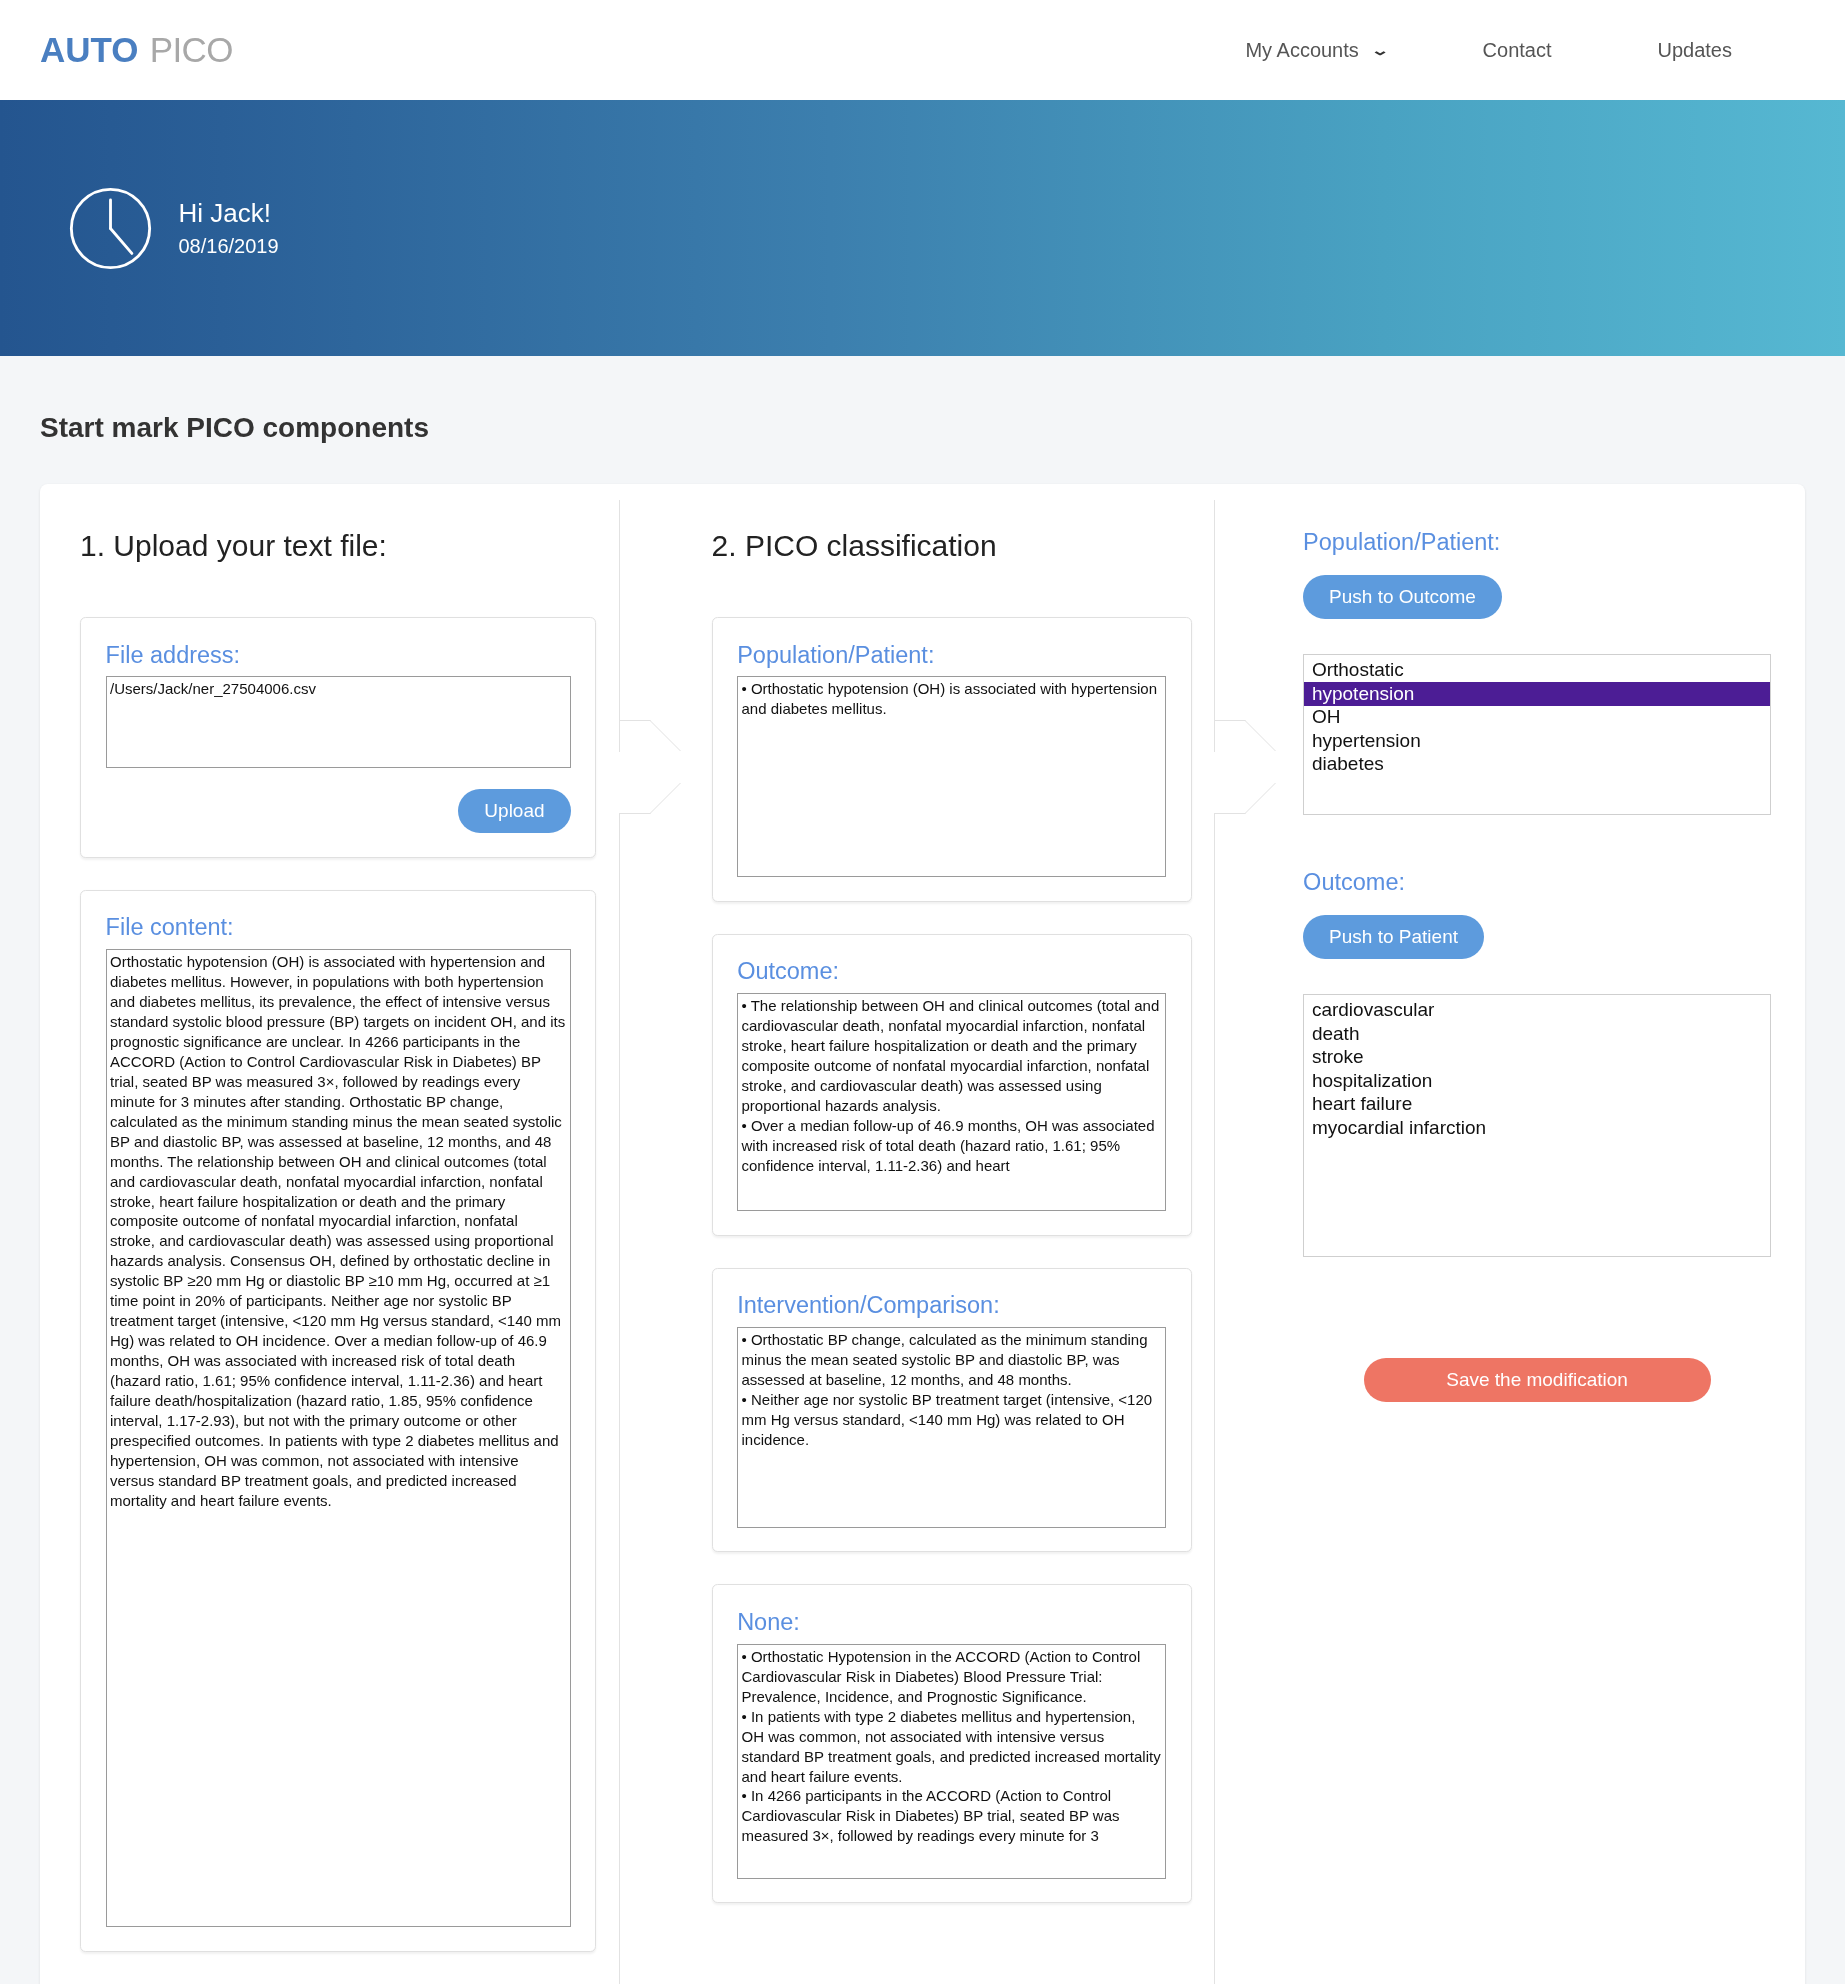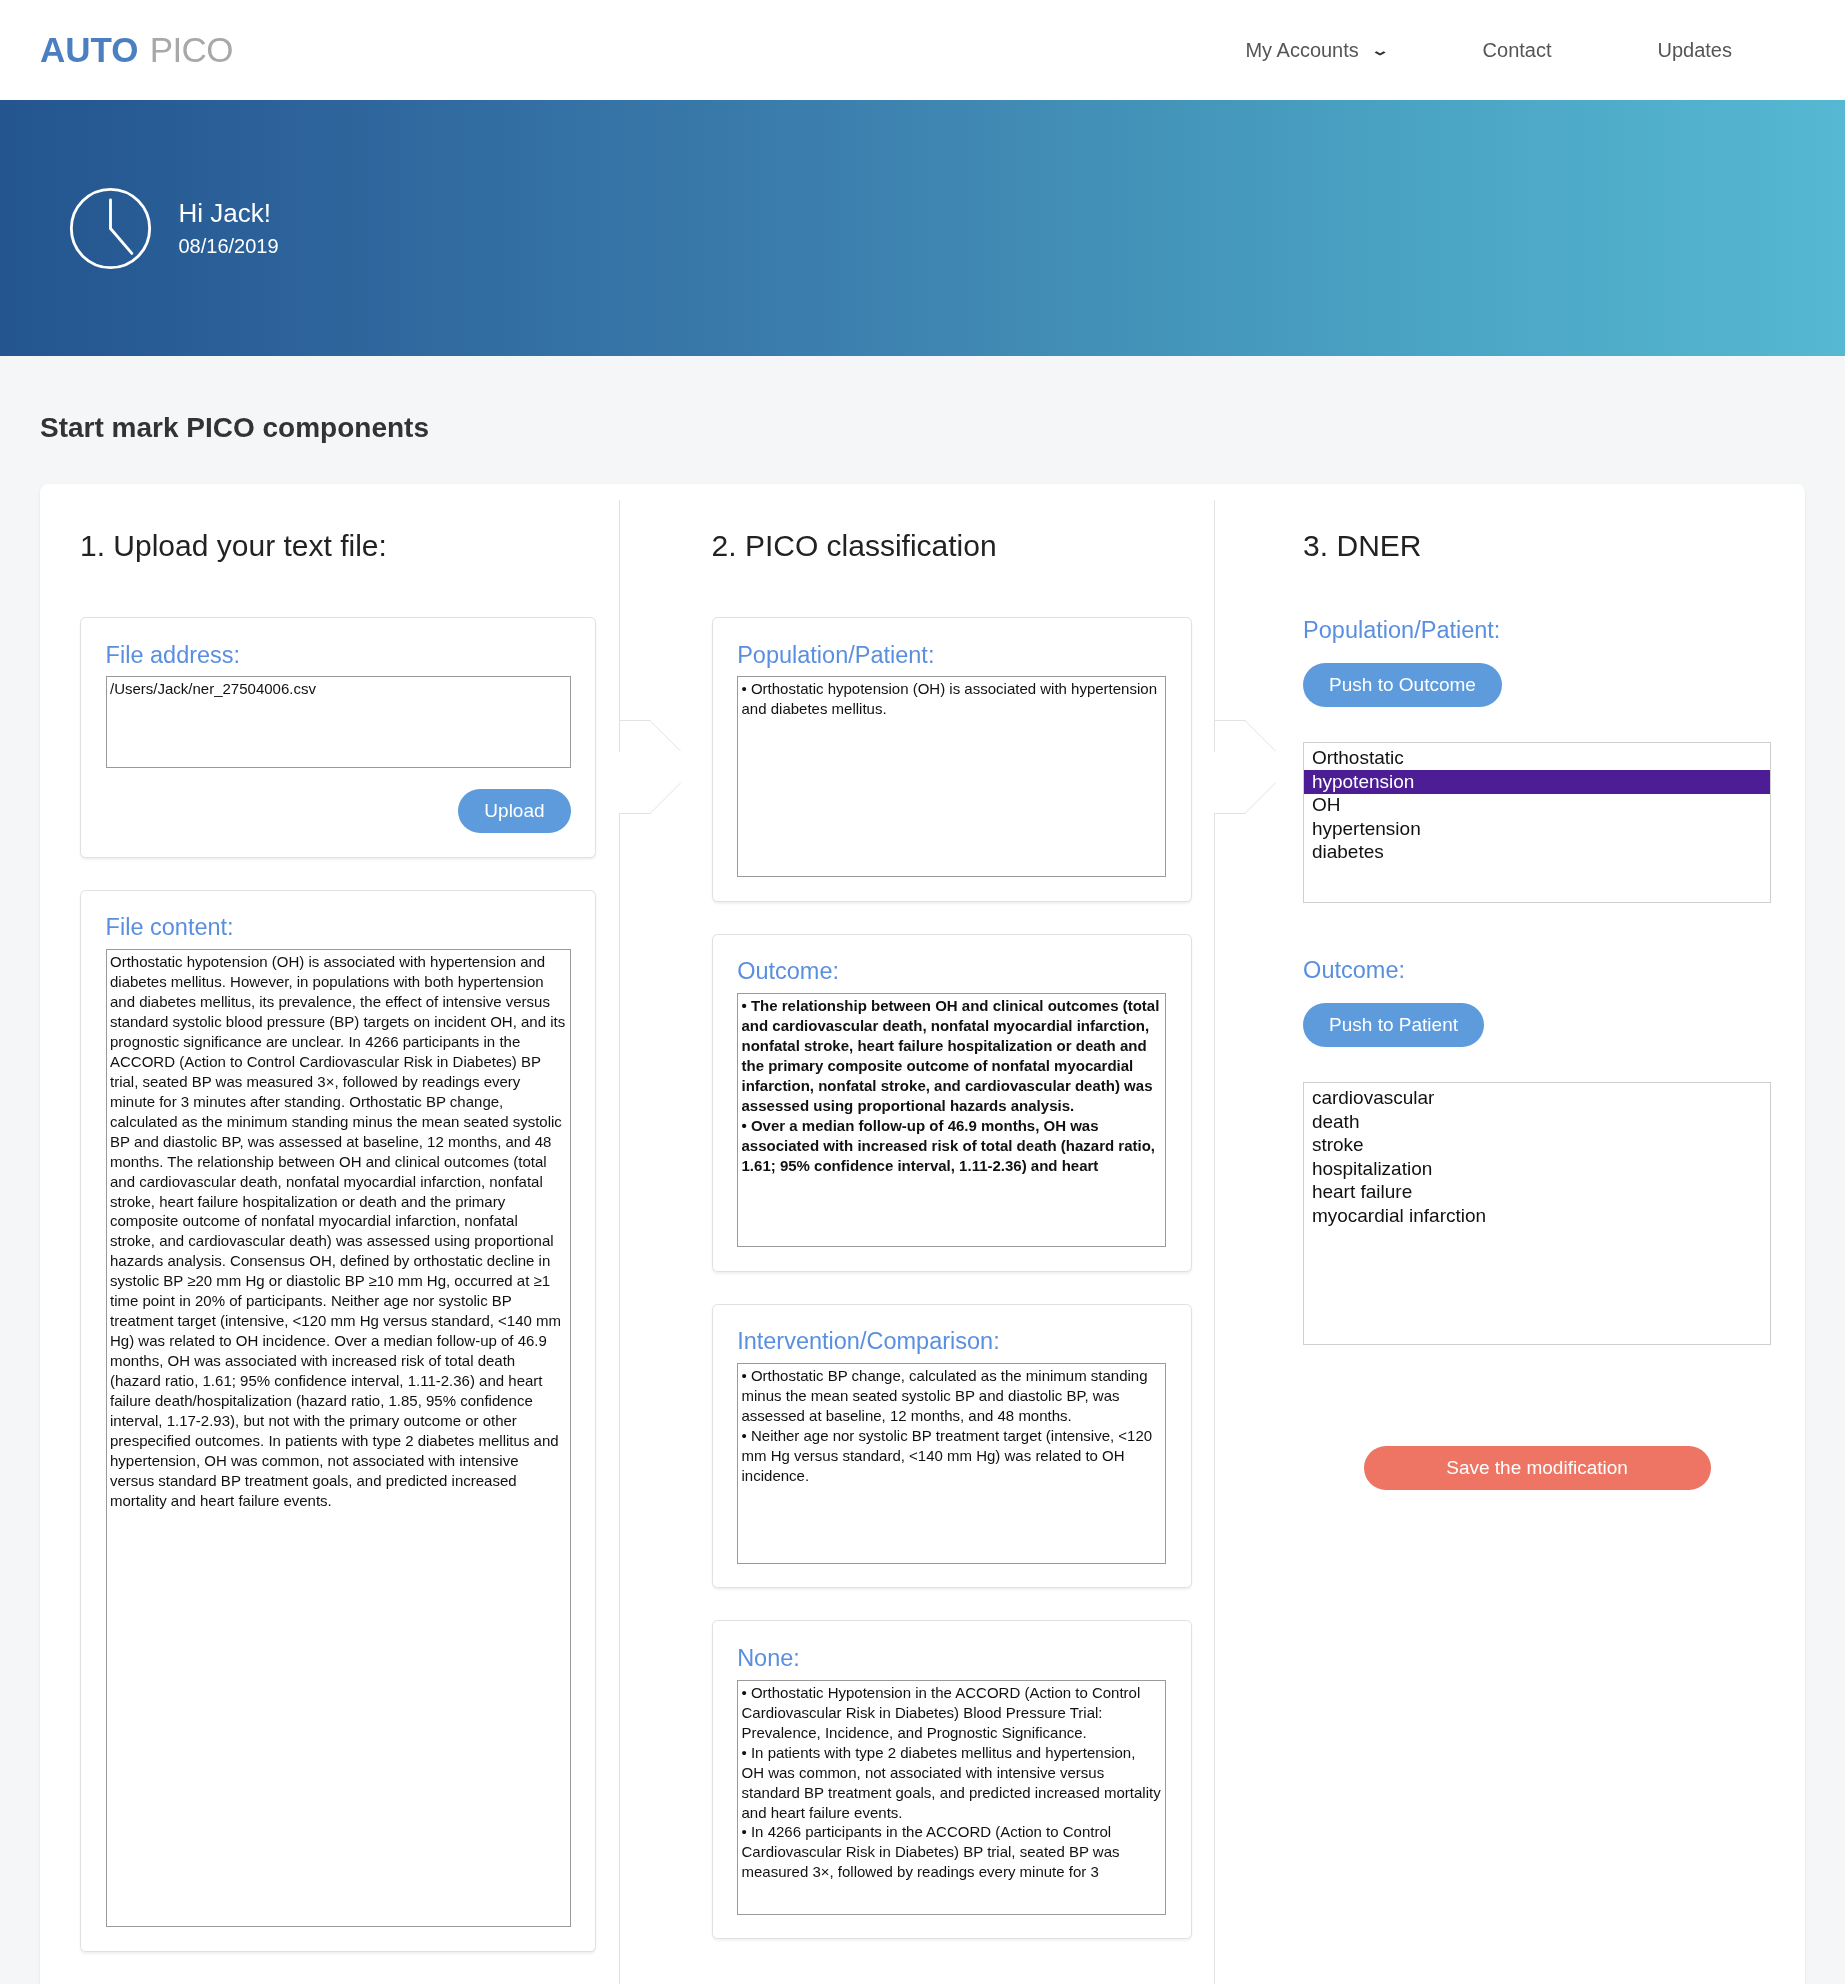--- a/index.html
+++ b/index.html
@@ -143,21 +143,21 @@
     color: #111;
     padding: 2.2px 3.4px;
     overflow: hidden;
     white-space: pre-wrap;
     word-break: break-word;
     font-family: "Liberation Sans", sans-serif;
   }
   .tb-fileaddr { height: 92px; }
   .tb-filecontent { height: 978px; }
   .tb-pop { height: 201px; }
-  .tb-out { height: 254px; font-weight: bold; }
+  .tb-out { height: 218px; }
   .tb-int { height: 201px; }
   .tb-none { height: 235px; }
 
   .btn {
     border: none;
     border-radius: 56px;
     color: #fff;
     font-size: 19px;
     font-family: "Liberation Sans", sans-serif;
     cursor: pointer;
@@ -285,21 +285,20 @@
     </div>
   </div>
 
   <div class="col col-3">
     <div class="divider">
       <div class="line-top"></div>
         <div class="chev-up"></div>
         <div class="chev-dn"></div>
         <div class="line-bot"></div>
     </div>
-    <div class="col-heading">3. DNER</div>
 
     <div class="dner-label">Population/Patient:</div>
     <div class="dner-btn-row">
       <button class="btn btn-blue">Push to Outcome</button>
     </div>
     <div class="listbox lb-pop" id="dner-pop-list">
         <div class="lb-item">Orthostatic</div>
         <div class="lb-item sel">hypotension</div>
         <div class="lb-item">OH</div>
         <div class="lb-item">hypertension</div>

